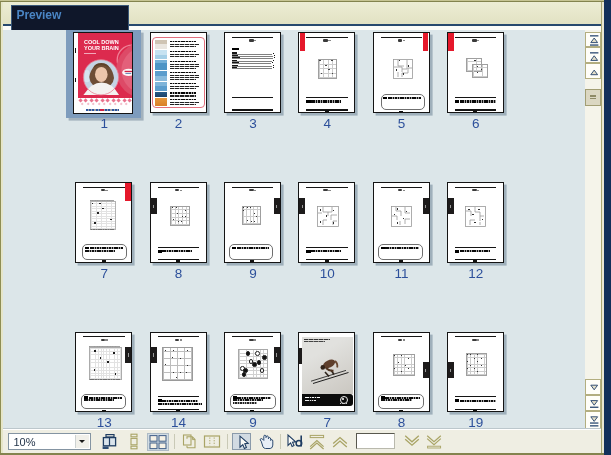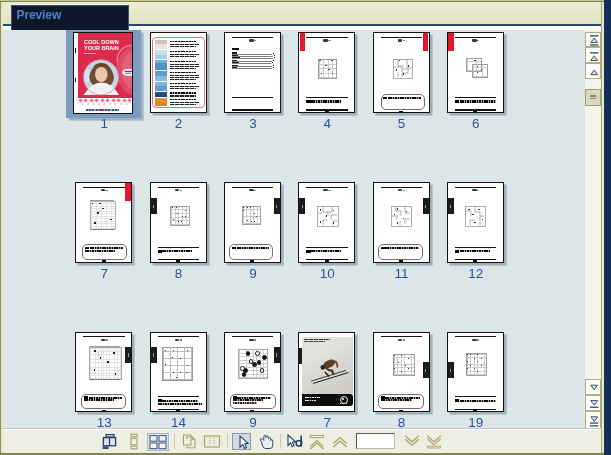--- a/index.html
+++ b/index.html
@@ -88,20 +88,26 @@
       <path d="M8.2 8.4 L11.6 3.8000000000000003 L4.799999999999999 3.8000000000000003 Z" fill="#e4dfc9" stroke="#2c4a72" stroke-width="0.95"></path>
       <rect x="4" y="9.4" width="8.4" height="1.3" fill="#2c4a72"></rect>
       <rect x="4" y="12.2" width="8.4" height="1.3" fill="#2c4a72"></rect>
     </svg>
   </div>
 <div id="oliveright"></div>
 <div id="beigesliver"></div>
 <div id="tbdivider"></div>
 <div id="toolbar"></div>
 <div id="tbitems">
+    <div id="combo">
+      <span>10%</span>
+      <div id="cbtn">
+        <i></i>
+      </div>
+    </div>
 <div style="position:absolute;left:101px;top:433.2px;width:18px;height:17px;">
       <svg width="18" height="17" viewBox="0 0 18 17">
 <rect x="5" y="1.6" width="8" height="2.4" fill="none" stroke="#1f3d62" stroke-width="1.2"></rect>
 <rect x="2.4" y="4.6" width="12.2" height="8.2" fill="#dae4ec" stroke="#1f3d62" stroke-width="1.3"></rect>
 <line x1="8.5" y1="4.6" x2="8.5" y2="12.8" stroke="#1f3d62" stroke-width="1.2"></line>
 <rect x="1.6" y="13.4" width="6" height="2.6" fill="#2d4d74"></rect>
 </svg>
     </div>
 <div style="position:absolute;left:127px;top:433.2px;width:14px;height:17px;">
       <svg width="14" height="17" viewBox="0 0 14 17">

